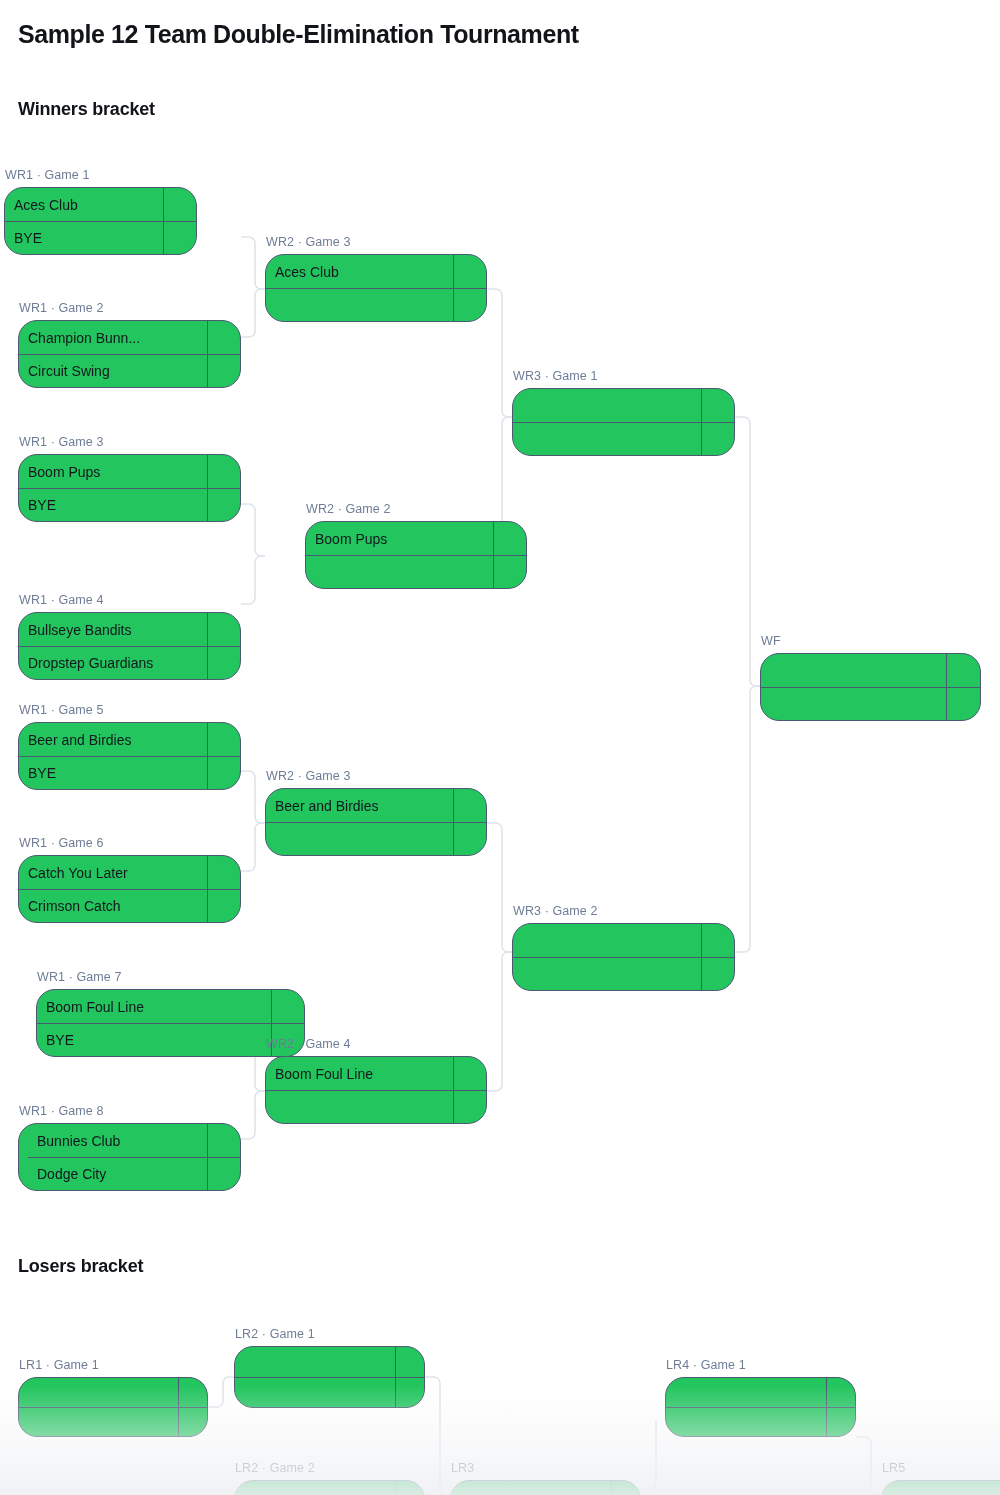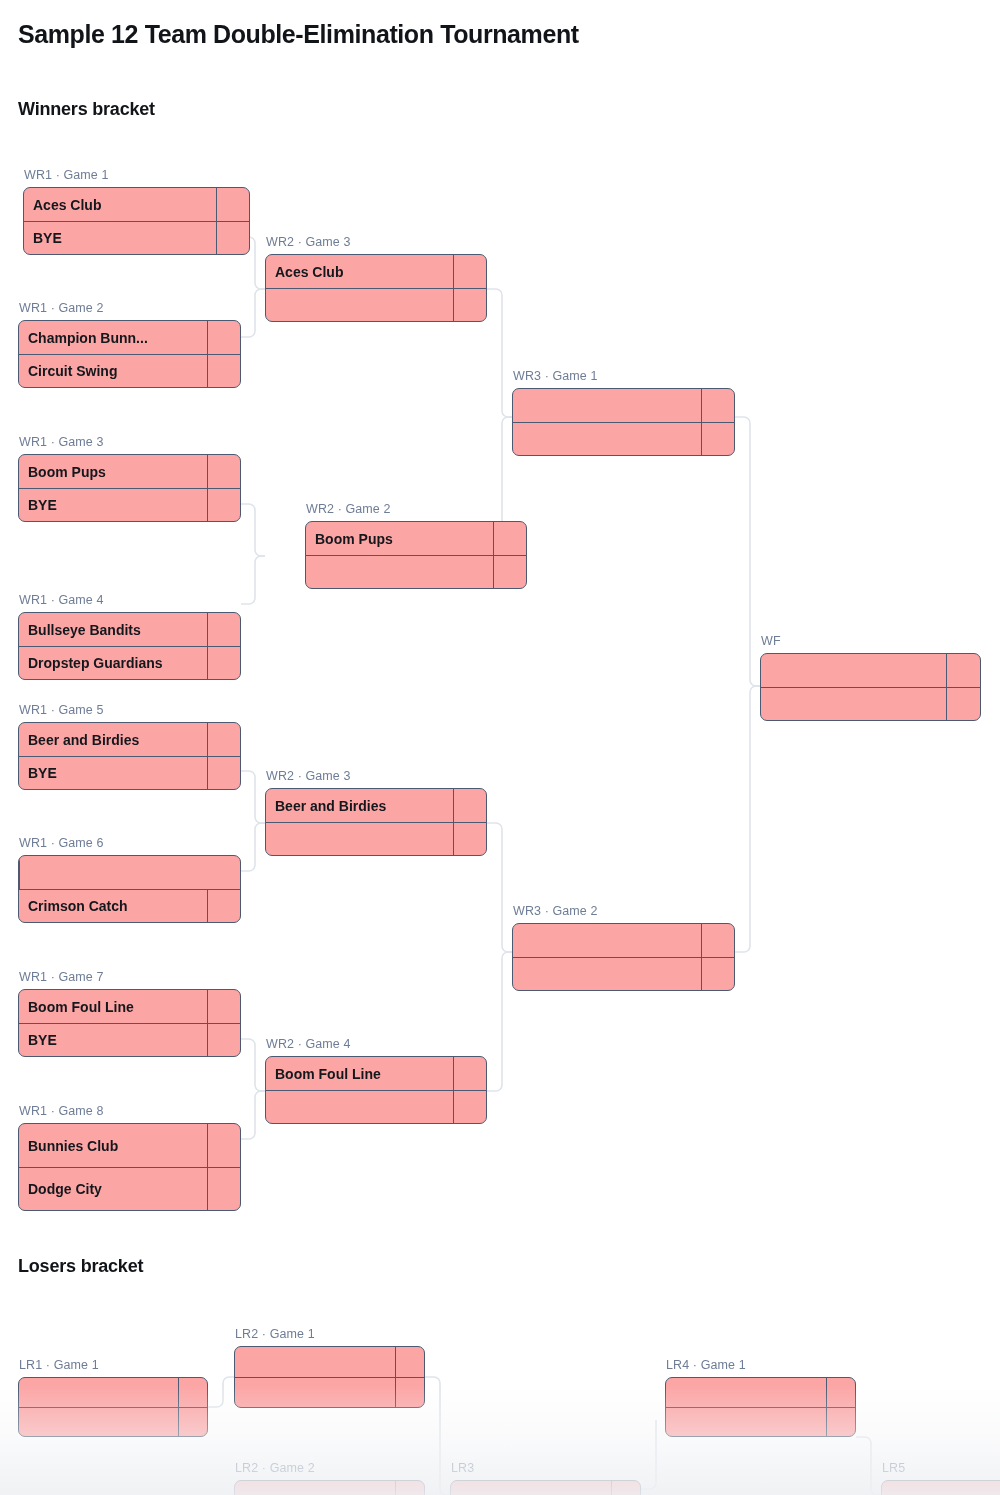--- a/index.html
+++ b/index.html
@@ -30,25 +30,24 @@
 
   
   .match{position:absolute;}
   .match-label{
     position:absolute;left:1px;top:-19px;
     font-size:12.5px;color:#6e7d96;white-space:nowrap;letter-spacing:0.1px;
   }
   .match-box{
     position:relative;
     border:1.6px solid #4b5a72;
-    border-radius:7px;
-    background:#fca5a5;
+    border-radius:19px;
+    background:#22c55e;
     box-sizing:border-box;
     overflow:hidden;
-    font-weight:bold;
   }
   .slot{
     display:flex;align-items:stretch;
     box-sizing:border-box;
     height:50%;
   }
   .slot + .slot{border-top:1.6px solid #4b5a72;}
   .slot-name{
     flex:1 1 auto;
     display:flex;align-items:center;
@@ -105,21 +104,21 @@
     <path d="M208 1407 H217 a6 6 0 0 0 6 -6 V1383 a6 6 0 0 1 6 -6 H234"></path>
 
     <path d="M425 1377 H434 a6 6 0 0 1 6 6 V1489 a6 6 0 0 0 6 6 H450"></path>
 
     <path d="M641 1489 H650 a6 6 0 0 0 6 -6 V1420"></path>
 
     <path d="M856 1437 H865 a6 6 0 0 1 6 6 V1489 a6 6 0 0 0 6 6 H881"></path>
   </svg>
 
   <div id="matches-layer">
-      <div class="match" style="left: 23px; top: 187px; width: 227px;">
+      <div class="match" style="left: 4px; top: 187px; width: 193px;">
         <div class="match-label">WR1 · Game 1</div>
         <div class="match-box" style="height: 68px;">
           <div class="slot">
             <div class="slot-name">Aces Club</div>
             <div class="slot-score" style="width: 32px;"></div>
           </div>
           <div class="slot">
             <div class="slot-name">BYE</div>
             <div class="slot-score" style="width: 32px;"></div>
           </div>
@@ -174,44 +173,45 @@
           <div class="slot">
             <div class="slot-name">BYE</div>
             <div class="slot-score" style="width: 32px;"></div>
           </div>
         </div>
       </div>
       <div class="match" style="left: 18px; top: 855px; width: 223px;">
         <div class="match-label">WR1 · Game 6</div>
         <div class="match-box" style="height: 68px;">
           <div class="slot">
+            <div class="slot-name">Catch You Later</div>
             <div class="slot-score" style="width: 32px;"></div>
           </div>
           <div class="slot">
             <div class="slot-name">Crimson Catch</div>
             <div class="slot-score" style="width: 32px;"></div>
           </div>
         </div>
       </div>
-      <div class="match" style="left: 18px; top: 989px; width: 223px;">
+      <div class="match" style="left: 36px; top: 989px; width: 269px;">
         <div class="match-label">WR1 · Game 7</div>
         <div class="match-box" style="height: 68px;">
           <div class="slot">
             <div class="slot-name">Boom Foul Line</div>
             <div class="slot-score" style="width: 32px;"></div>
           </div>
           <div class="slot">
             <div class="slot-name">BYE</div>
             <div class="slot-score" style="width: 32px;"></div>
           </div>
         </div>
       </div>
       <div class="match" style="left: 18px; top: 1123px; width: 223px;">
         <div class="match-label">WR1 · Game 8</div>
-        <div class="match-box" style="height: 88px;">
+        <div class="match-box" style="height: 68px; padding-left: 9px;">
           <div class="slot">
             <div class="slot-name">Bunnies Club</div>
             <div class="slot-score" style="width: 32px;"></div>
           </div>
           <div class="slot">
             <div class="slot-name">Dodge City</div>
             <div class="slot-score" style="width: 32px;"></div>
           </div>
         </div>
       </div>

